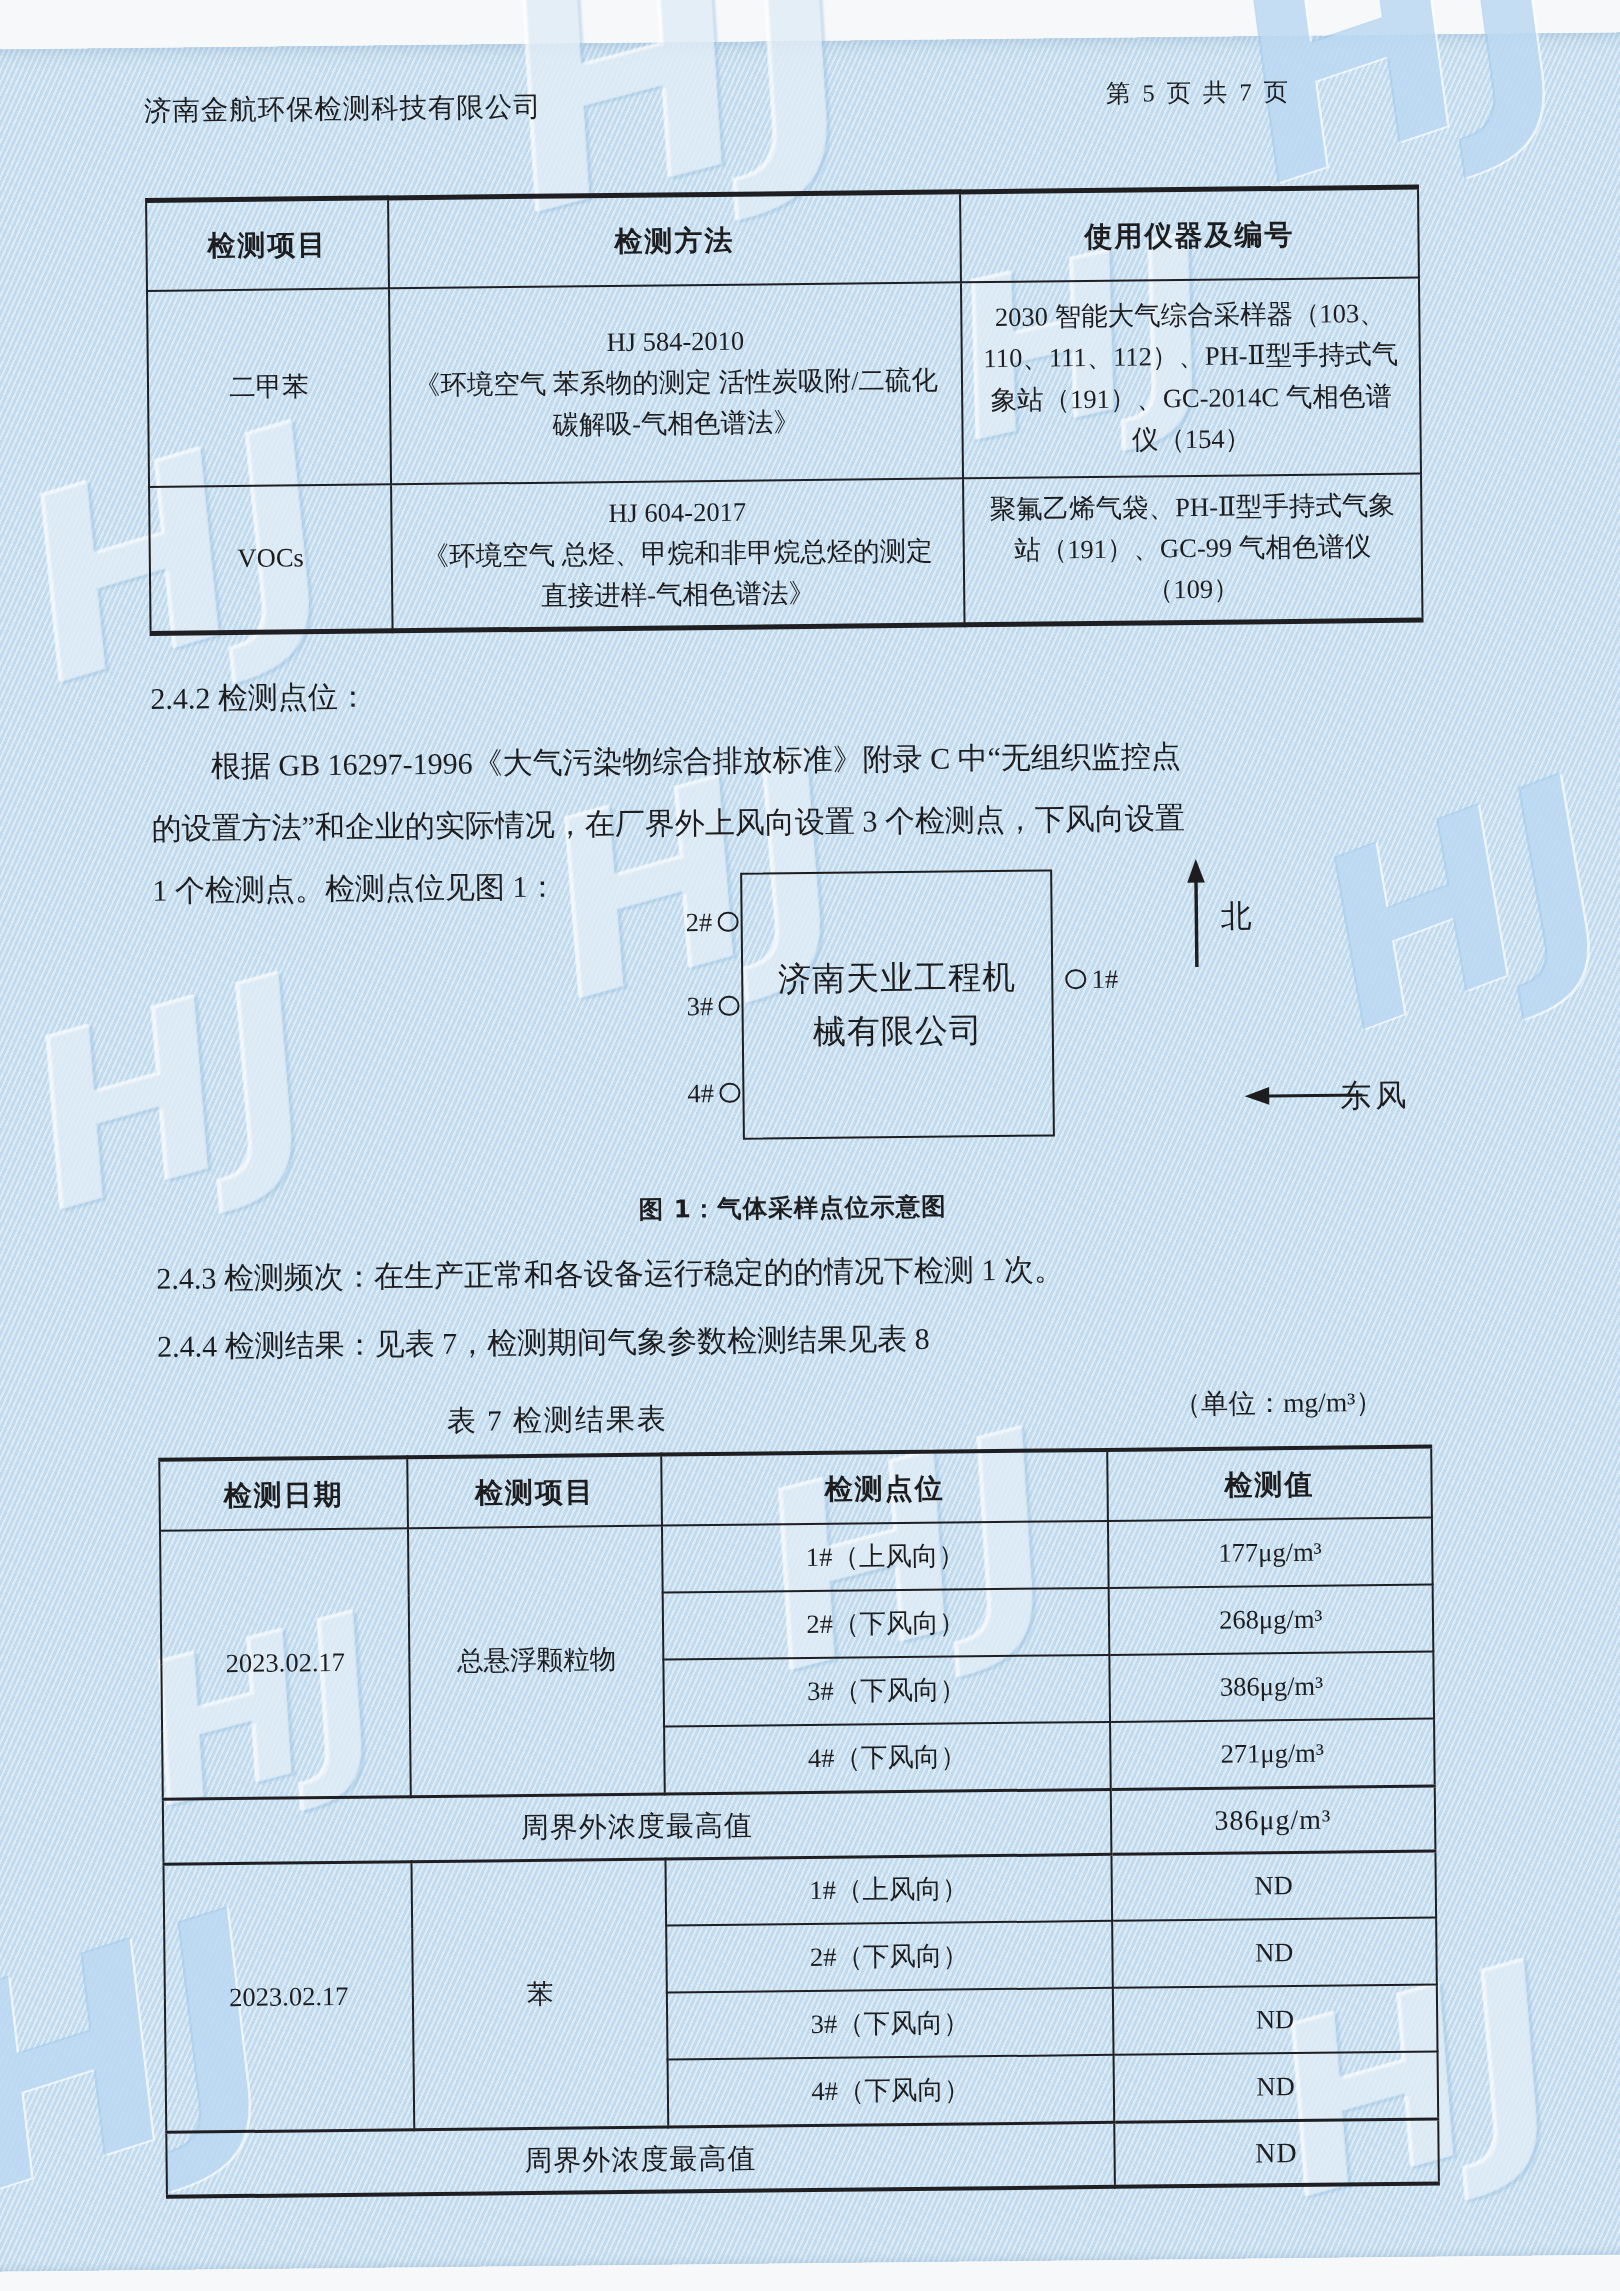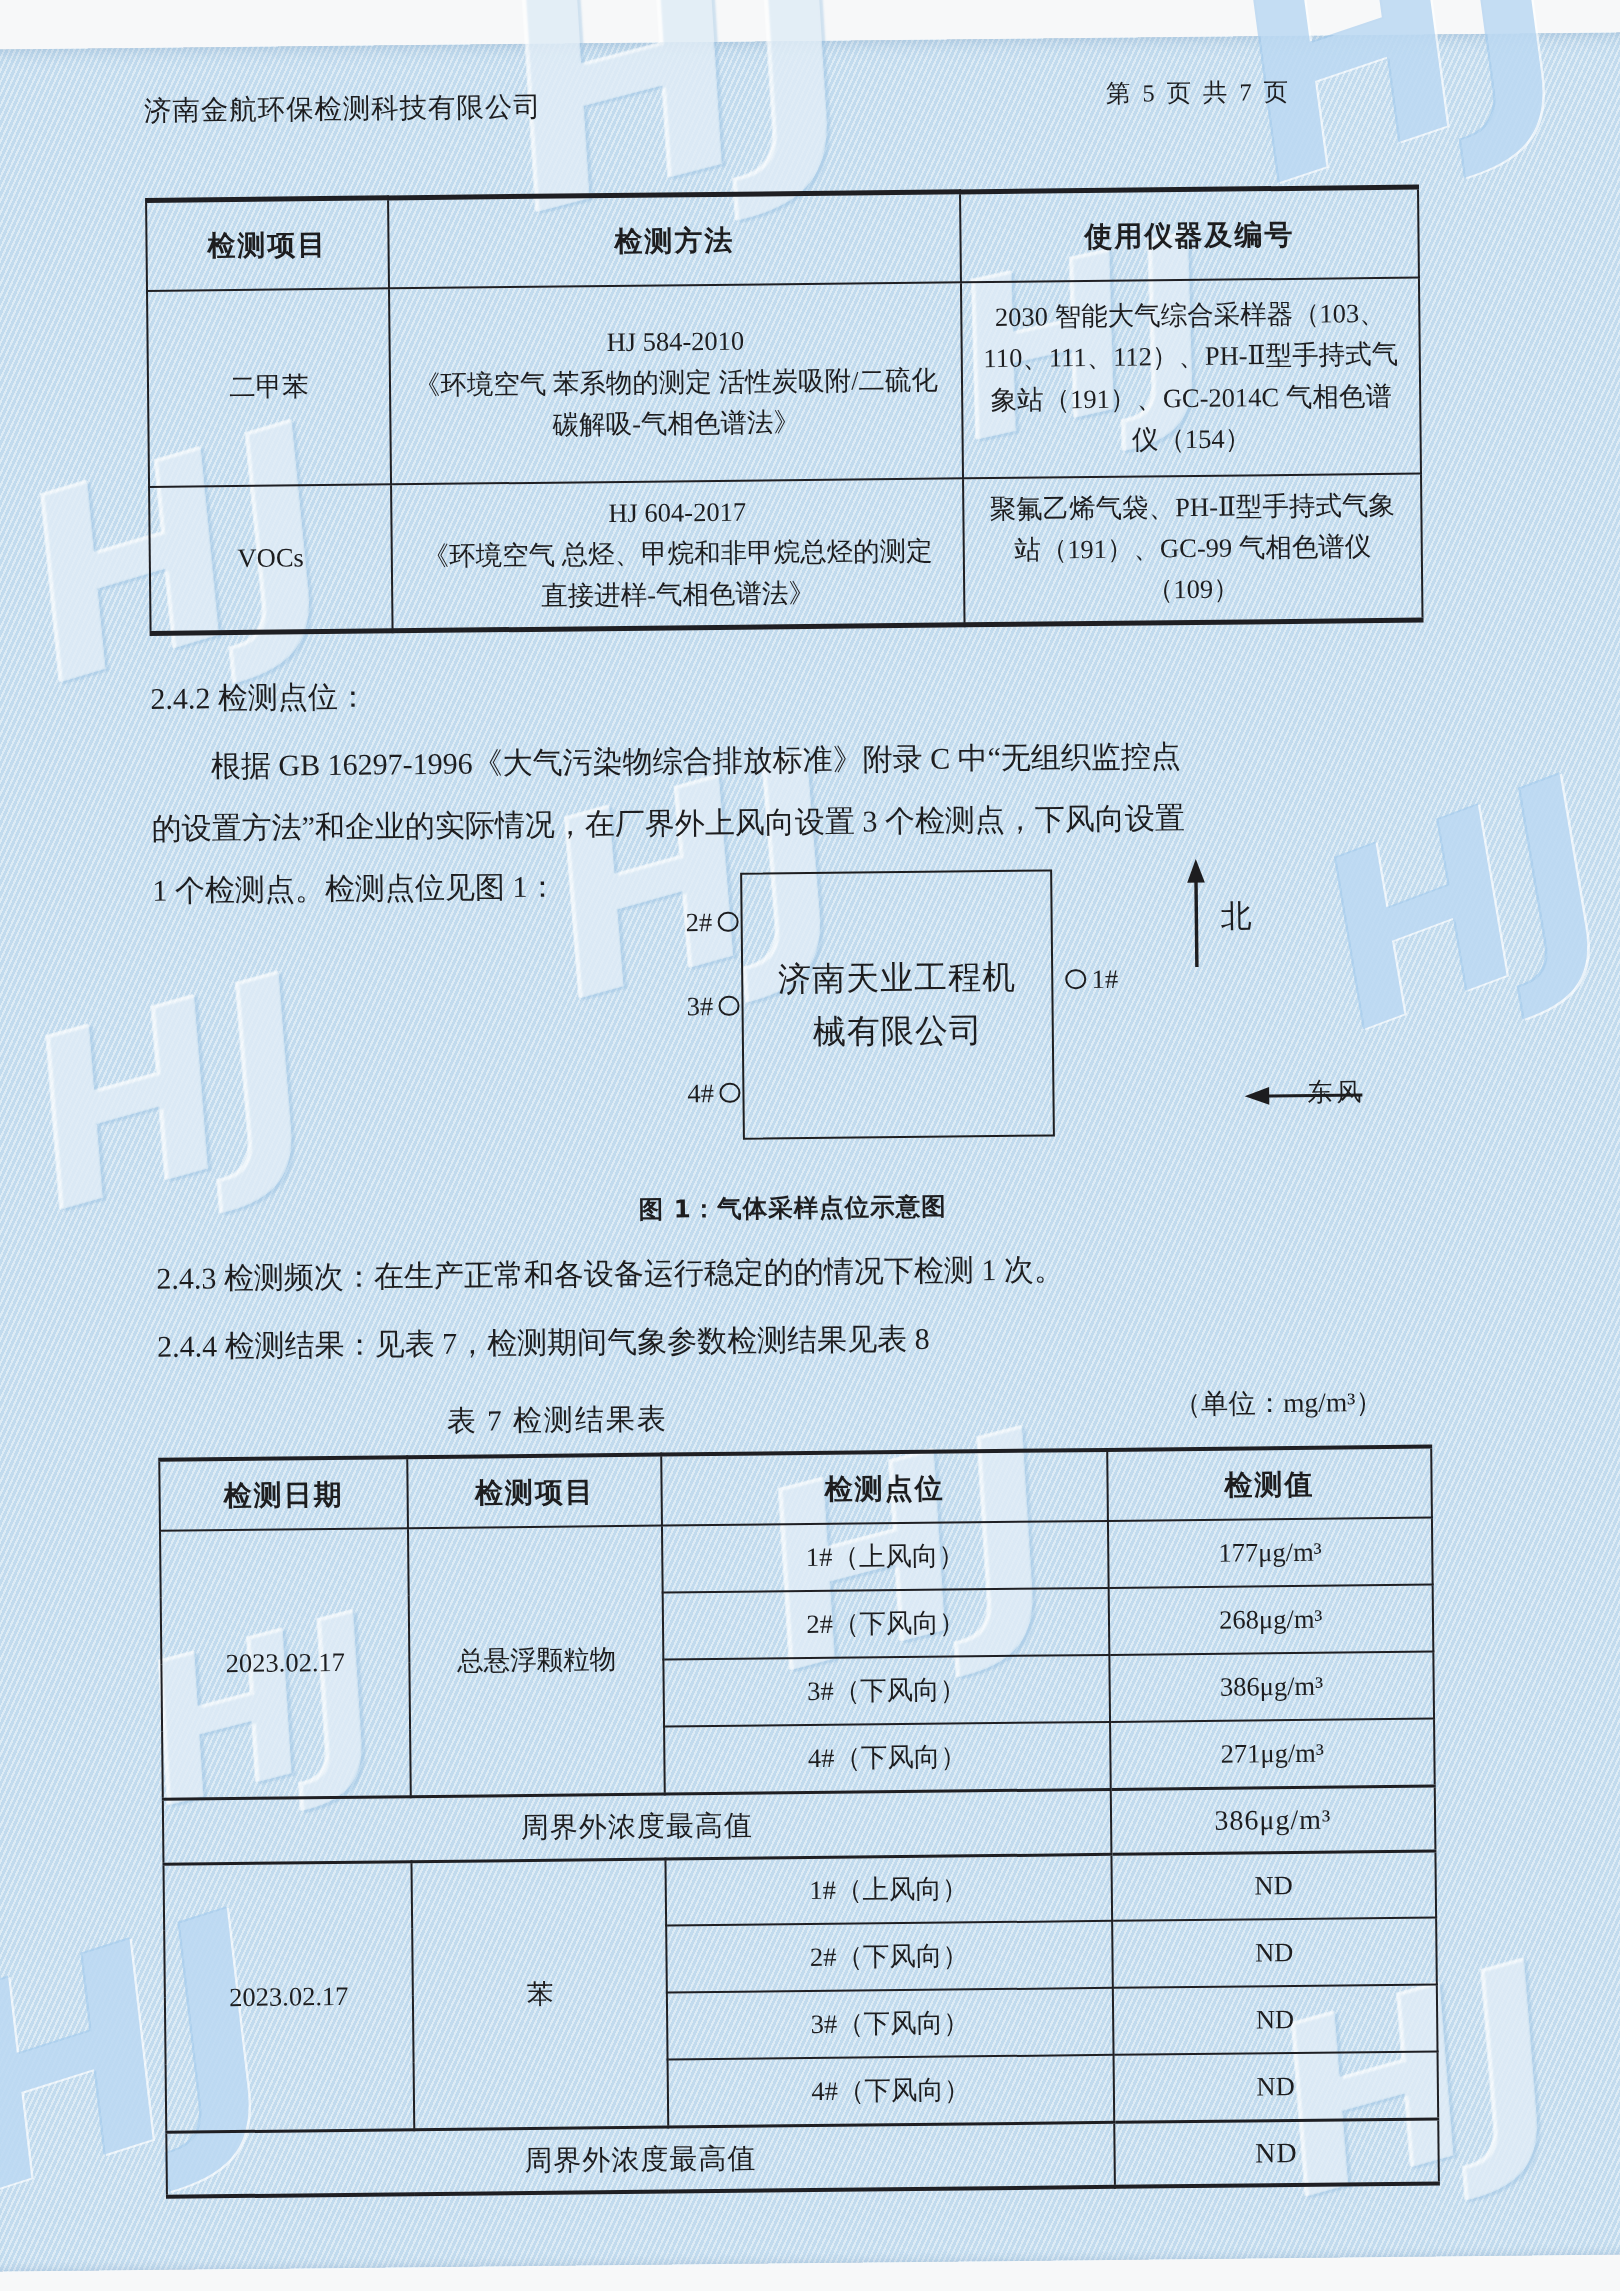--- a/index.html
+++ b/index.html
@@ -62,21 +62,21 @@
     letter-spacing:1px;
   }
   .pt-marker { position:absolute; display:flex; align-items:center; gap:5.9px; font-size:26.5px; }
   .pt-left { left:488px; width:98px; justify-content:flex-end; }
   .circle { display:inline-block; width:20.6px; height:20.6px; border:2.5px solid #1d1d1f; border-radius:50%; }
   .m2 { top:45px; } .m3 { top:129px; } .m4 { top:216px; }
   .m1 { left:912px; top:106px; }
   .north-arrow { position:absolute; left:1031px; top:2px; }
   .north-label { position:absolute; left:1068px; top:39px; font-size:31px; }
   .east-arrow { position:absolute; left:1090px; top:227px; }
-  .wind-label { position:absolute; left:1153px; top:220px; font-size:25px; letter-spacing:3.9px; }
+  .wind-label { position:absolute; left:1186px; top:220px; font-size:31px; letter-spacing:3.9px; }
 
   .fig-caption {
     margin-top:7.8px; text-align:center; font-size:24.5px; font-weight:bold;
     font-family:"DejaVu Sans","Liberation Sans",sans-serif; letter-spacing:1px;
   }
   .sec-line { margin-top:27.4px; font-size:30px; }
 
   .rt-title-row { position:relative; margin-top:29px; height:55px; font-size:29px; }
   .rt-title { position:absolute; left:289px; top:7.8px; letter-spacing:2px; }
   .rt-unit { position:absolute; right:49px; top:0; font-size:27.4px; }

